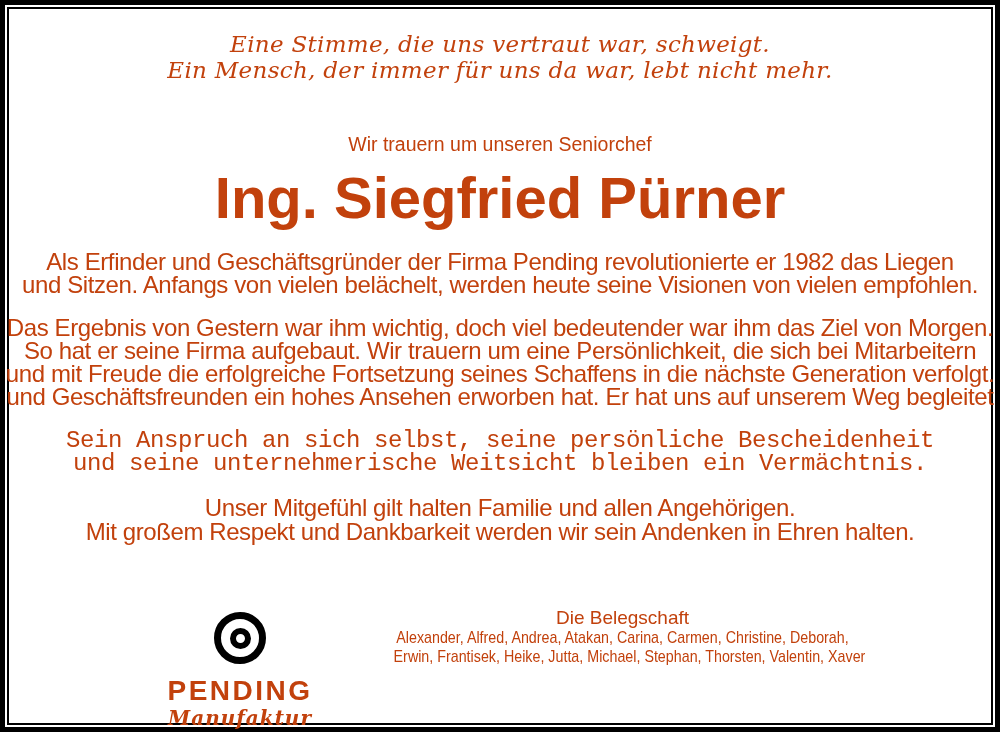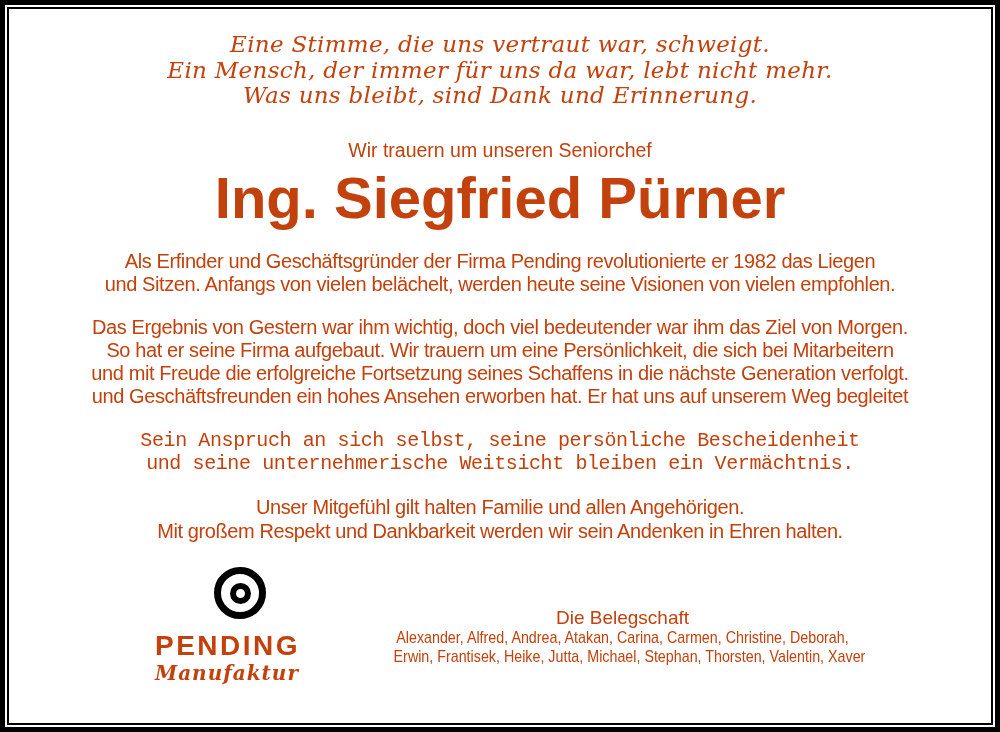--- a/index.html
+++ b/index.html
@@ -29,44 +29,44 @@
     font-family: "DejaVu Serif", serif;
     font-style: italic;
     font-size: 23px;
     line-height: 25.5px;
     letter-spacing: 0.3px;
   }
   .intro {
     top: 133px;
     font-size: 19.5px;
     line-height: 23px;
-    margin-top: 6px;
   }
   .deceased-name {
     top: 172px;
     margin: 0;
     font-size: 58px;
     font-weight: bold;
     line-height: 52px;
     letter-spacing: 0px;
   }
   .para {
-    font-size: 20px;
+    font-size: 24px;
     line-height: 23px;
     letter-spacing: -0.4px;
   }
   .p1 { top: 250px; }
   .p2 { top: 316px; }
   .p3 { top: 429px; font-family: Liberation Mono, monospace; }
   .p4 { top: 496px; }
   .p5 { top: 520px; }
 
   .logo-block {
     position: absolute;
-    left: 155px; top: 567px; width: 170px;
+    left: 155px; top: 612px; width: 170px;
+    text-align: center;
   }
   .ring-outer {
     box-sizing: border-box;
     width: 52px; height: 52px;
     margin: 0 auto;
     border: 7px solid #000;
     border-radius: 50%;
     display: flex; align-items: center; justify-content: center;
   }
   .ring-inner {
@@ -111,21 +111,20 @@
 </head>
 <body>
 
 <div class="page">
   <div class="frame-outer"></div>
   <div class="frame-inner"></div>
 
   <div class="block verse">
     <div>Eine Stimme, die uns vertraut war, schweigt.</div>
     <div>Ein Mensch, der immer für uns da war, lebt nicht mehr.</div>
-    <div>Was uns bleibt, sind Dank und Erinnerung.</div>
   </div>
 
   <div class="block intro">Wir trauern um unseren Seniorchef</div>
 
   <h1 class="block deceased-name">Ing. Siegfried Pürner</h1>
 
   <div class="block para p1">
     <div>Als Erfinder und Geschäftsgründer der Firma Pending revolutionierte er 1982 das Liegen</div>
     <div>und Sitzen. Anfangs von vielen belächelt, werden heute seine Visionen von vielen empfohlen.</div>
   </div>

